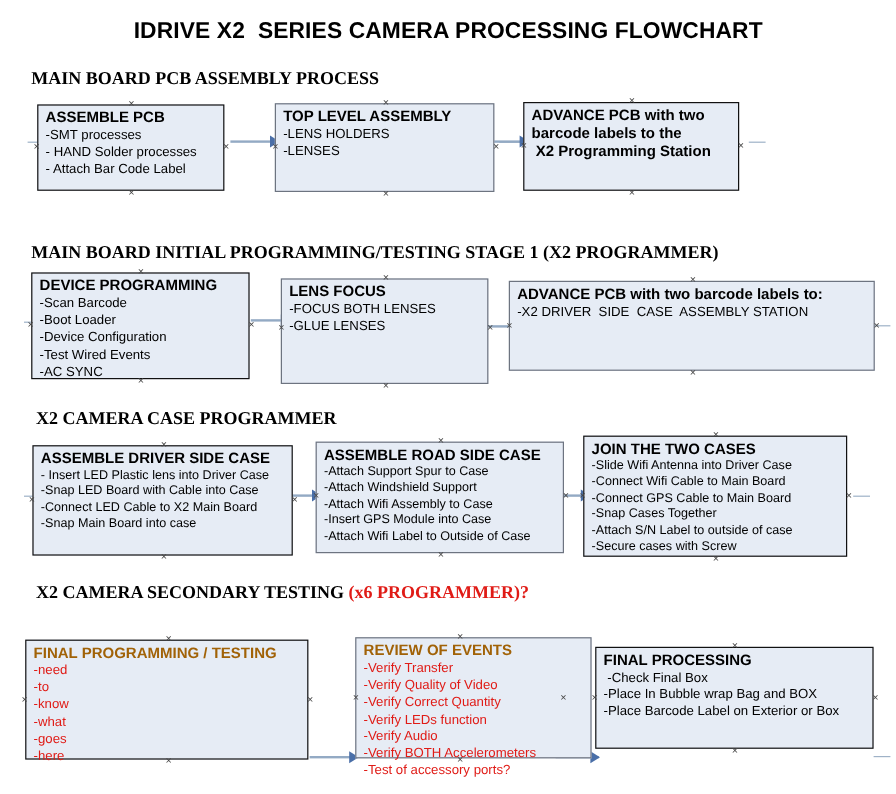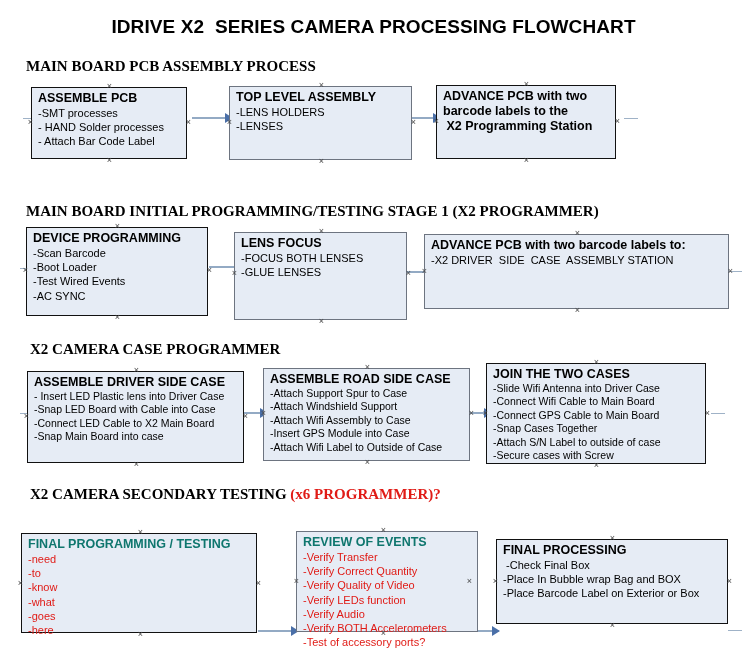--- a/index.html
+++ b/index.html
@@ -55,21 +55,21 @@
   .node.b-black { border: 1.6px solid #111111; }
   .node.b-grey  { border: 1.6px solid #6d7480; }
 
   .node .title {
     font-size: 12.5px;
     font-weight: bold;
     color: #000000;
     line-height: 15px;
     white-space: pre;
   }
-  .node .title.red { color: #0f766e; }
+  .node .title.red { color: #a16207; }
 
   .node ul {
     list-style: none;
     margin: 0;
     padding: 0;
   }
   .node li {
     font-size: 11px;
     color: #000000;
     line-height: 14.2px;
@@ -175,20 +175,21 @@
   <div class="stub" style="left:20px; top:268px; width:12px;"></div>
   <div class="arrow" style="left:209px; top:266px; width:32px;"></div>
   <div class="arrow" style="left:406px; top:271px; width:36px;"></div>
   <div class="stub" style="left:728px; top:271px; width:14px;"></div>
 
   <div class="node b-black" style="left:26px; top:227px; width:182px; height:89px;">
     <div class="title">DEVICE PROGRAMMING</div>
     <ul>
       <li>-Scan Barcode</li>
       <li>-Boot Loader</li>
+      <li>-Device Configuration</li>
       <li>-Test Wired Events</li>
       <li>-AC SYNC</li>
     </ul>
     <span class="hx" style="left:87px; top:-5px;"></span>
     <span class="hx" style="left:87px; top:86px;"></span>
     <span class="hx" style="left:-5px; top:39px;"></span>
     <span class="hx" style="left:179px; top:39px;"></span>
   </div>
 
   <div class="node b-grey" style="left:234px; top:232px; width:173px; height:88px;">
@@ -282,26 +283,26 @@
       <li>-what</li>
       <li>-goes</li>
       <li>-here</li>
     </ul>
     <span class="hx" style="left:115px; top:-5px;"></span>
     <span class="hx" style="left:115px; top:97px;"></span>
     <span class="hx" style="left:-5px; top:46px;"></span>
     <span class="hx" style="left:233px; top:46px;"></span>
   </div>
 
-  <div class="node b-grey red" style="left:296px; top:531px; width:182px; height:101px;">
+  <div class="node b-grey red" style="left:296px; top:531px; width:197px; height:101px;">
     <div class="title red">REVIEW OF EVENTS</div>
     <ul>
       <li>-Verify Transfer</li>
+      <li>-Verify Quality of Video</li>
       <li>-Verify Correct Quantity</li>
-      <li>-Verify Quality of Video</li>
       <li>-Verify LEDs function</li>
       <li>-Verify Audio</li>
       <li>-Verify BOTH Accelerometers</li>
       <li>-Test of accessory ports?</li>
     </ul>
     <span class="hx" style="left:83px; top:-5px;"></span>
     <span class="hx" style="left:83px; top:98px;"></span>
     <span class="hx" style="left:-4px; top:46px;"></span>
     <span class="hx" style="left:169px; top:46px;"></span>
   </div>

